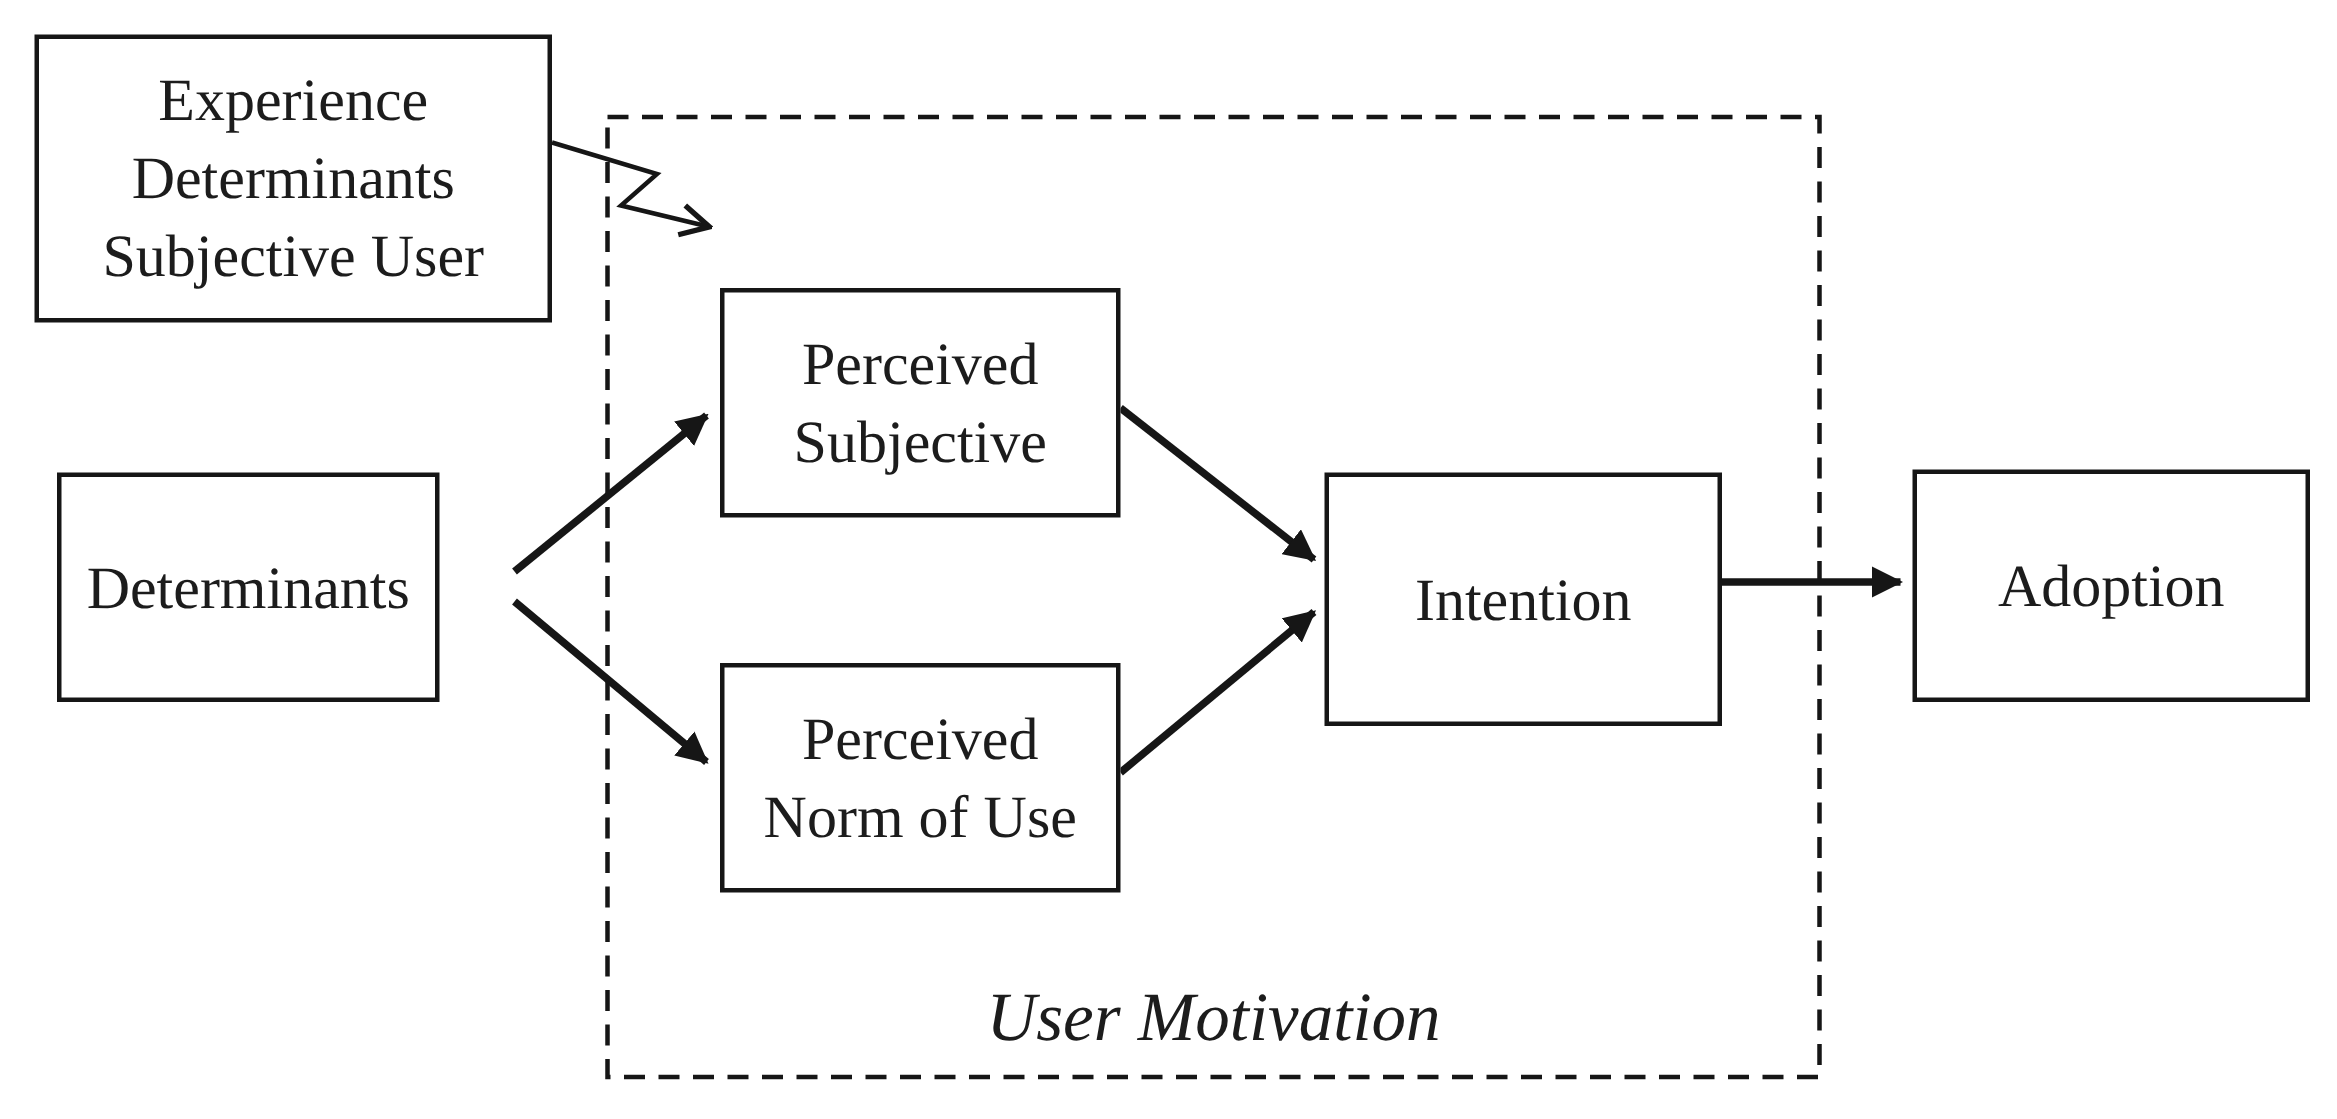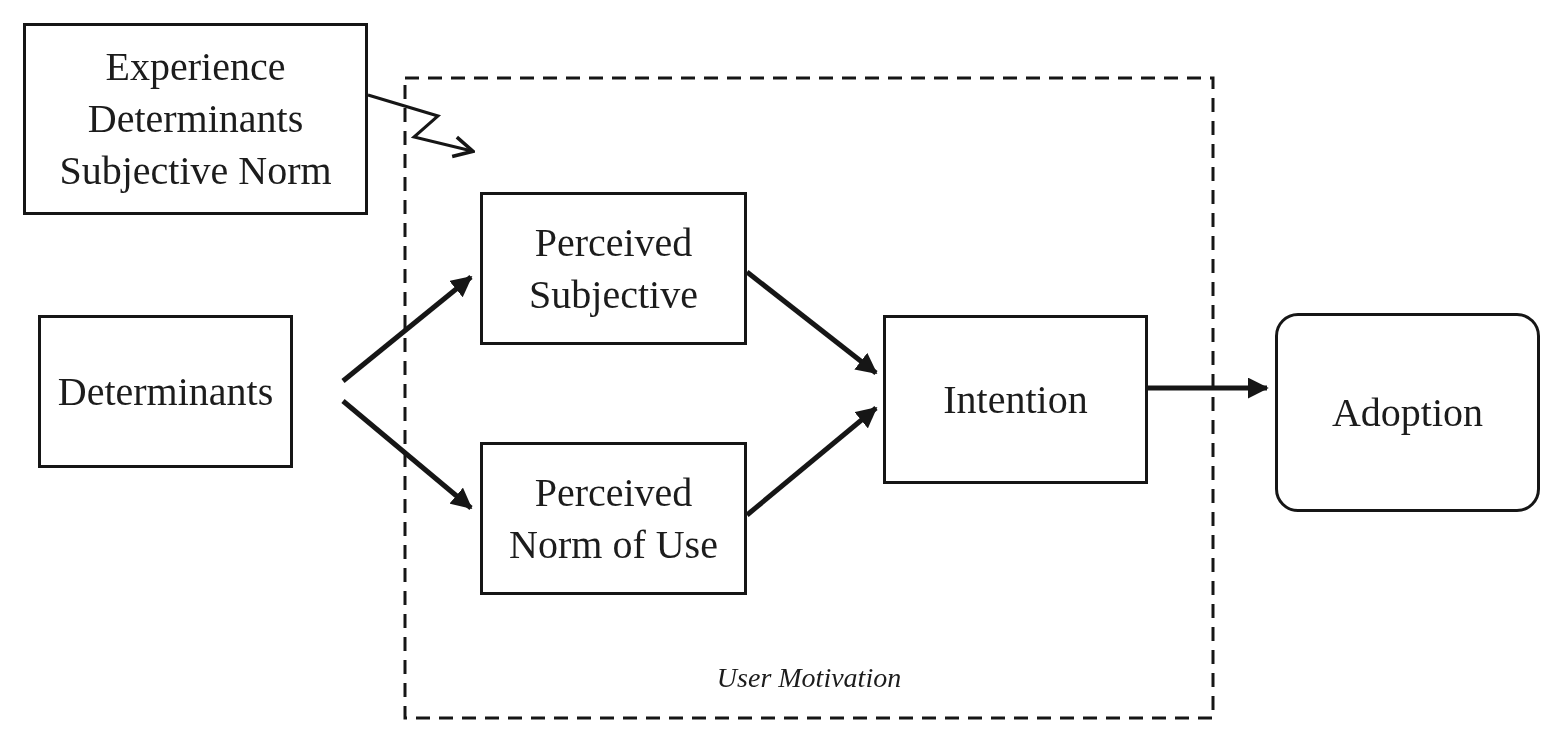--- a/index.html
+++ b/index.html
@@ -29,29 +29,29 @@
     text-align: right;
     font-size: 40px;
     line-height: 52px;
     white-space: nowrap;
   }
   .box-external            { left: 23px;   top: 23px;  width: 345px; height: 192px; }
   .box-determinants        { left: 38px;   top: 315px; width: 255px; height: 153px; }
   .box-perceived-usefulness{ left: 480px;  top: 192px; width: 267px; height: 153px; }
   .box-perceived-ease      { left: 480px;  top: 442px; width: 267px; height: 153px; }
   .box-intention           { left: 883px;  top: 315px; width: 265px; height: 169px; gap: 16px; }
-  .box-adoption            { left: 1275px; top: 313px; width: 265px; height: 199px; border-radius: 23px; }
+  .box-adoption            { left: 1275px; top: 313px; width: 265px; height: 155px; }
   .region-label {
     position: absolute;
     left: 405px;
     top: 656px;
     width: 808px;
     text-align: center;
     font-style: italic;
-    font-size: 28px;
+    font-size: 46px;
     line-height: 44px;
   }
 </style>
 </head>
 <body>
 
 <div class="canvas">
 
   <svg class="arrow-layer" viewBox="0 0 1558 746" xmlns="http://www.w3.org/2000/svg">
     <defs>
@@ -74,21 +74,21 @@
     <line x1="747" y1="515" x2="876" y2="408" stroke="#161616" stroke-width="5" marker-end="url(#arrowFilled)"></line>
 
     <line x1="1148" y1="388" x2="1267" y2="388" stroke="#161616" stroke-width="5" marker-end="url(#arrowFilled)"></line>
 
     <polyline points="368,95 438,116 414,137 472,151" fill="none" stroke="#161616" stroke-width="3" marker-end="url(#arrowOpen)"></polyline>
   </svg>
 
   <div class="box box-external">
     <div>Experience</div>
     <div>Determinants</div>
-    <div>Subjective Norm</div>
+    <div>Subjective User</div>
   </div>
 
   <div class="box box-determinants">
     <div>Determinants</div>
   </div>
 
   <div class="box box-perceived-usefulness">
     <div>Perceived</div>
     <div>Subjective</div>
   </div>

